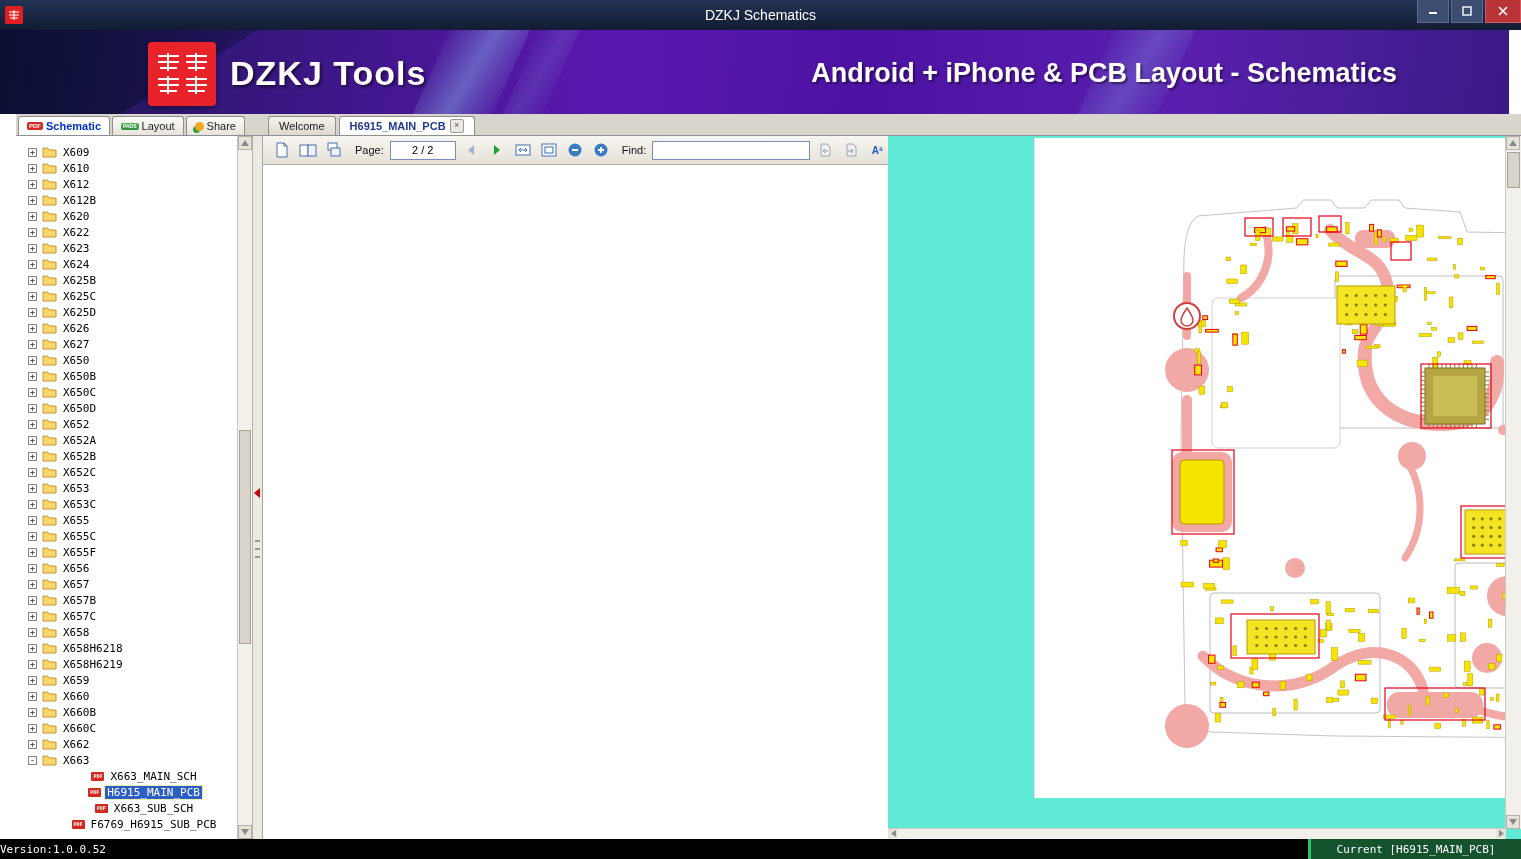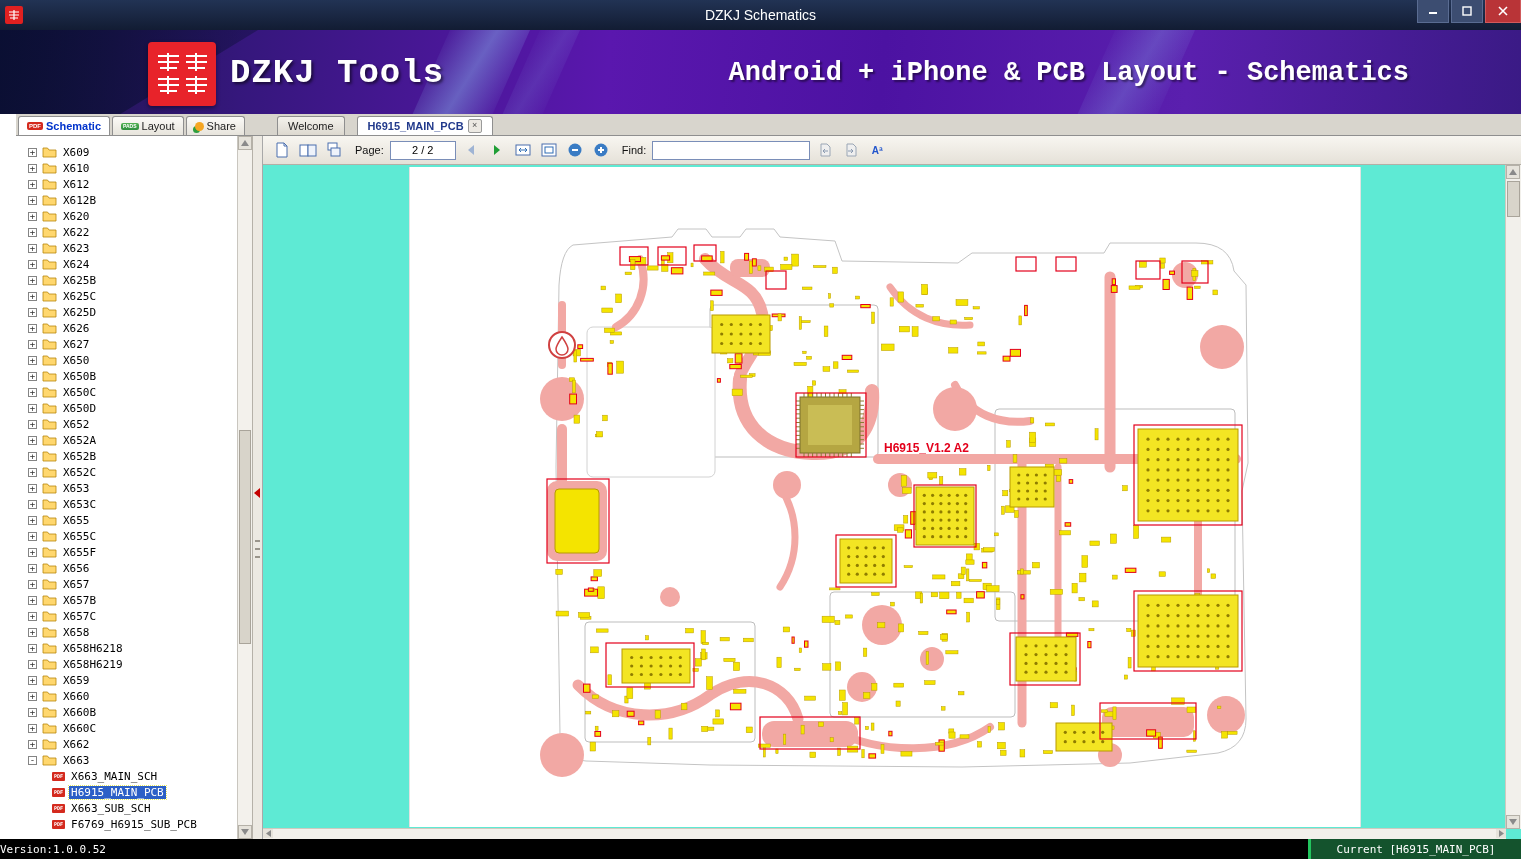--- a/index.html
+++ b/index.html
@@ -8,66 +8,66 @@
 
   
   .titlebar{position:absolute;top:0;left:0;right:0;height:30px;background:linear-gradient(#223354,#121c33);display:flex;align-items:center;color:#fff;}
   .app-icon{width:18px;height:18px;margin-left:5px;background:#e02020;border-radius:2px;z-index:2;display:flex;align-items:center;justify-content:center;}
   .title{position:absolute;left:0;right:0;text-align:center;font-size:14px;color:#fff;}
   .win-controls{margin-left:auto;display:flex;z-index:2;align-self:flex-start;}
   .win-btn{width:30px;height:22px;display:flex;align-items:center;justify-content:center;background:#3c4d71;border:1px solid #5a6c92;border-top:none;margin-left:2px;cursor:default;}
   .win-btn.close{background:#b93437;border-color:#d05a5c;width:34px;}
 
   
-  .banner{position:absolute;top:30px;left:0;right:0;height:84px;overflow:hidden;
-    background:linear-gradient(95deg,#191543 0%,#35177c 16%,#5a17ae 40%,#4c12a2 58%,#5a1fae 78%,#3a1a85 100%);font-family:Liberation Mono, monospace;}
+  .banner{position:absolute;top:30px;left:0;right:12px;height:84px;overflow:hidden;
+    background:linear-gradient(95deg,#191543 0%,#35177c 16%,#5a17ae 40%,#4c12a2 58%,#5a1fae 78%,#3a1a85 100%);}
   .banner .tri{position:absolute;left:0;top:0;width:430px;height:84px;background:linear-gradient(100deg,rgba(8,14,48,.85),rgba(8,14,48,0));clip-path:polygon(0 0,60% 0,28% 100%,0 100%);}
   .banner .streak{position:absolute;top:-30px;width:80px;height:150px;transform:skewX(-24deg);background:linear-gradient(100deg,transparent,rgba(150,215,255,.38),transparent);}
   .banner .s1{left:430px;}
   .banner .s2{left:1095px;opacity:.6;}
   .banner .s3{left:520px;opacity:.35;width:40px;}
   .logo{position:absolute;left:148px;top:12px;width:64px;height:60px;background:#e8232a;border:2px solid #fff0;border-radius:4px;box-shadow:0 2px 4px rgba(0,0,0,.4);display:flex;align-items:center;justify-content:center;}
   .app-name{position:absolute;left:230px;top:24px;font-size:34px;font-weight:bold;color:#fff;letter-spacing:1px;text-shadow:2px 2px 3px rgba(0,0,0,.55);}
   .tagline{position:absolute;right:112px;top:28px;font-size:27px;font-weight:bold;color:#fff;text-shadow:2px 2px 2px rgba(0,0,0,.45);}
 
   
   .tabstrip{position:absolute;top:114px;left:16px;right:0;height:21px;background:#d8d5cd;border-bottom:1px solid #8f8f8f;display:flex;align-items:flex-end;font-size:11px;color:#222;}
   .ttab{display:flex;align-items:center;gap:3px;height:18px;padding:0 8px;margin-left:2px;border:1px solid #8f8f8f;border-bottom:none;border-radius:3px 3px 0 0;background:linear-gradient(#fbfaf7,#e7e4dc);cursor:default;white-space:nowrap;}
   .ttab.active{background:#fff;color:#0033cc;font-weight:bold;}
   .mini{font-size:6px;font-weight:bold;color:#fff;padding:1px 2px;border-radius:2px;line-height:1;}
   .pdf-mini{background:#d42a1e;}
   .pads-mini{background:linear-gradient(#52b152,#2e8f3e);font-size:5px;}
   .share-mini{width:9px;height:9px;border-radius:50%;background:#f5a623;box-shadow:-3px 3px 0 -1px #2e9e3f;padding:0;}
   .doc-tabs{margin-left:20px;display:flex;align-items:flex-end;}
-  .doc-tab{display:flex;align-items:center;gap:4px;height:18px;padding:0 10px;margin-left:12px;border:1px solid #8f8f8f;border-bottom:none;border-radius:3px 3px 0 0;background:linear-gradient(#f4f2ec,#ddd9d0);cursor:default;white-space:nowrap;}
+  .doc-tab{display:flex;align-items:center;gap:4px;height:18px;padding:0 10px;margin-left:3px;border:1px solid #8f8f8f;border-bottom:none;border-radius:3px 3px 0 0;background:linear-gradient(#f4f2ec,#ddd9d0);cursor:default;white-space:nowrap;}
   .doc-tab.active{background:#fff;color:#223a8c;font-weight:bold;}
   .tab-close{width:12px;height:12px;border:1px solid #9a9a9a;background:#ece9e3;color:#555;font-size:9px;line-height:10px;text-align:center;border-radius:2px;font-weight:normal;}
 
   
   .main{position:absolute;top:136px;left:0;right:0;bottom:20px;display:flex;background:#fff;}
   .sidebar{width:252px;position:relative;background:#fff;border-right:1px solid #b5b1a8;flex:none;}
   .tree{position:absolute;left:0;top:0;right:14px;bottom:0;overflow:hidden;padding-top:8px;}
   .trow{height:16px;display:flex;align-items:center;white-space:nowrap;padding-left:28px;font:11px "DejaVu Sans Mono",monospace;color:#000;cursor:default;}
-  .trow.child{padding-left:52px;}
+  .trow.child{padding-left:52px;justify-content:center;}
   .expander{width:9px;height:9px;box-sizing:border-box;border:1px solid #848484;background:#fff;font-size:9px;line-height:7px;text-align:center;margin-right:5px;color:#333;flex:none;}
   .ficon{margin-right:4px;display:flex;flex:none;}
   .pdficon{background:#d42a1e;color:#fff;font-size:5px;font-weight:bold;padding:2px 2px;border-radius:1px;margin-right:4px;line-height:1;flex:none;}
   .tlabel{padding:0 2px;}
   .tlabel.sel{background:#2b5fc7;color:#fff;outline:1px dotted #e8e85a;}
   
   .sb-scroll{position:absolute;right:0;top:0;bottom:0;width:14px;background:#f3f1ec;border-left:1px solid #c9c6bf;}
   .sArrow{position:absolute;left:0;width:14px;height:14px;background:#e6e3db;border:1px solid #b5b1a8;box-sizing:border-box;display:flex;align-items:center;justify-content:center;}
   .sArrow svg{display:block;}
   .sb-thumb{position:absolute;left:1px;right:1px;background:#d8d4ca;border:1px solid #a9a49a;}
 
   .splitter{width:9px;flex:none;background:#ece9e2;border-right:1px solid #a8a8a8;position:relative;}
   .collapse-arrow{position:absolute;top:352px;left:1px;width:0;height:0;border-top:5px solid transparent;border-bottom:5px solid transparent;border-right:6px solid #c40000;}
   .grip{position:absolute;top:404px;left:2px;width:5px;height:14px;border-top:2px solid #9a958b;border-bottom:2px solid #9a958b;background:linear-gradient(#9a958b,#9a958b) center/5px 2px no-repeat;}
 
-  .content{flex:1;display:flex;flex-direction:column;position:relative;min-width:0;}
+  .content{flex:1;display:flex;position:relative;min-width:0;}
 
   
   .toolbar{height:28px;flex:none;background:linear-gradient(#f8f6f1,#e5e1d8);border-bottom:1px solid #b3afa6;display:flex;align-items:center;padding-left:8px;gap:4px;font-size:11px;color:#111;}
   .tbtn{width:22px;height:22px;display:flex;align-items:center;justify-content:center;flex:none;border-radius:2px;}
   .tlabel-bar{margin:0 2px 0 6px;}
   .tb-input{height:17px;border:1px solid #7a8eb8;font:11px "Liberation Sans",sans-serif;padding:0 3px;background:#fff;}
   #page-input{width:58px;text-align:center;}
   #find-input{width:150px;}
   .match-case{color:#2255cc;font-weight:bold;font-size:10px;}
 

